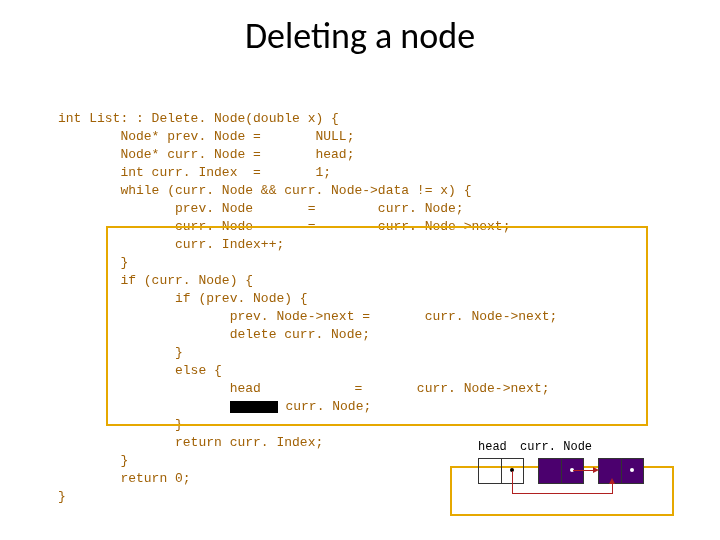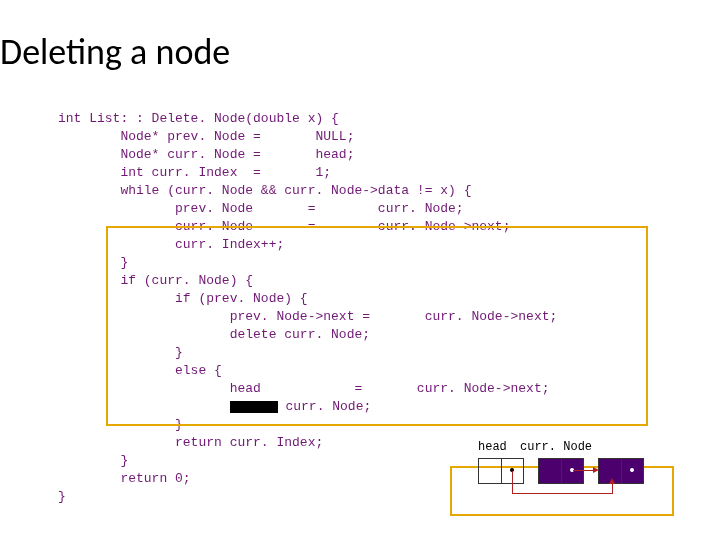--- a/index.html
+++ b/index.html
@@ -6,33 +6,34 @@
     margin: 0;
     padding: 0;
     width: 720px;
     height: 540px;
     background: #fff;
     font-family: Calibri, Arial, sans-serif;
     overflow: hidden;
     position: relative;
   }
   .title {
+    text-align: center;
     font-size: 36px;
-    margin-top: 30px;
+    margin-top: 14px;
     color: #000;
   }
   .code {
     position: absolute;
     top: 92px;
     left: 58px;
     font-family: "Courier New", monospace;
     font-size: 13px;
     line-height: 18px;
     white-space: pre;
-    color: #701a75;
+    color: #a16207;
   }
   .highlight-box1 {
     position: absolute;
     border: 2px solid #e6a800;
     background: transparent;
     left: 106px;
     top: 226px;
     width: 538px;
     height: 196px;
     pointer-events: none;

